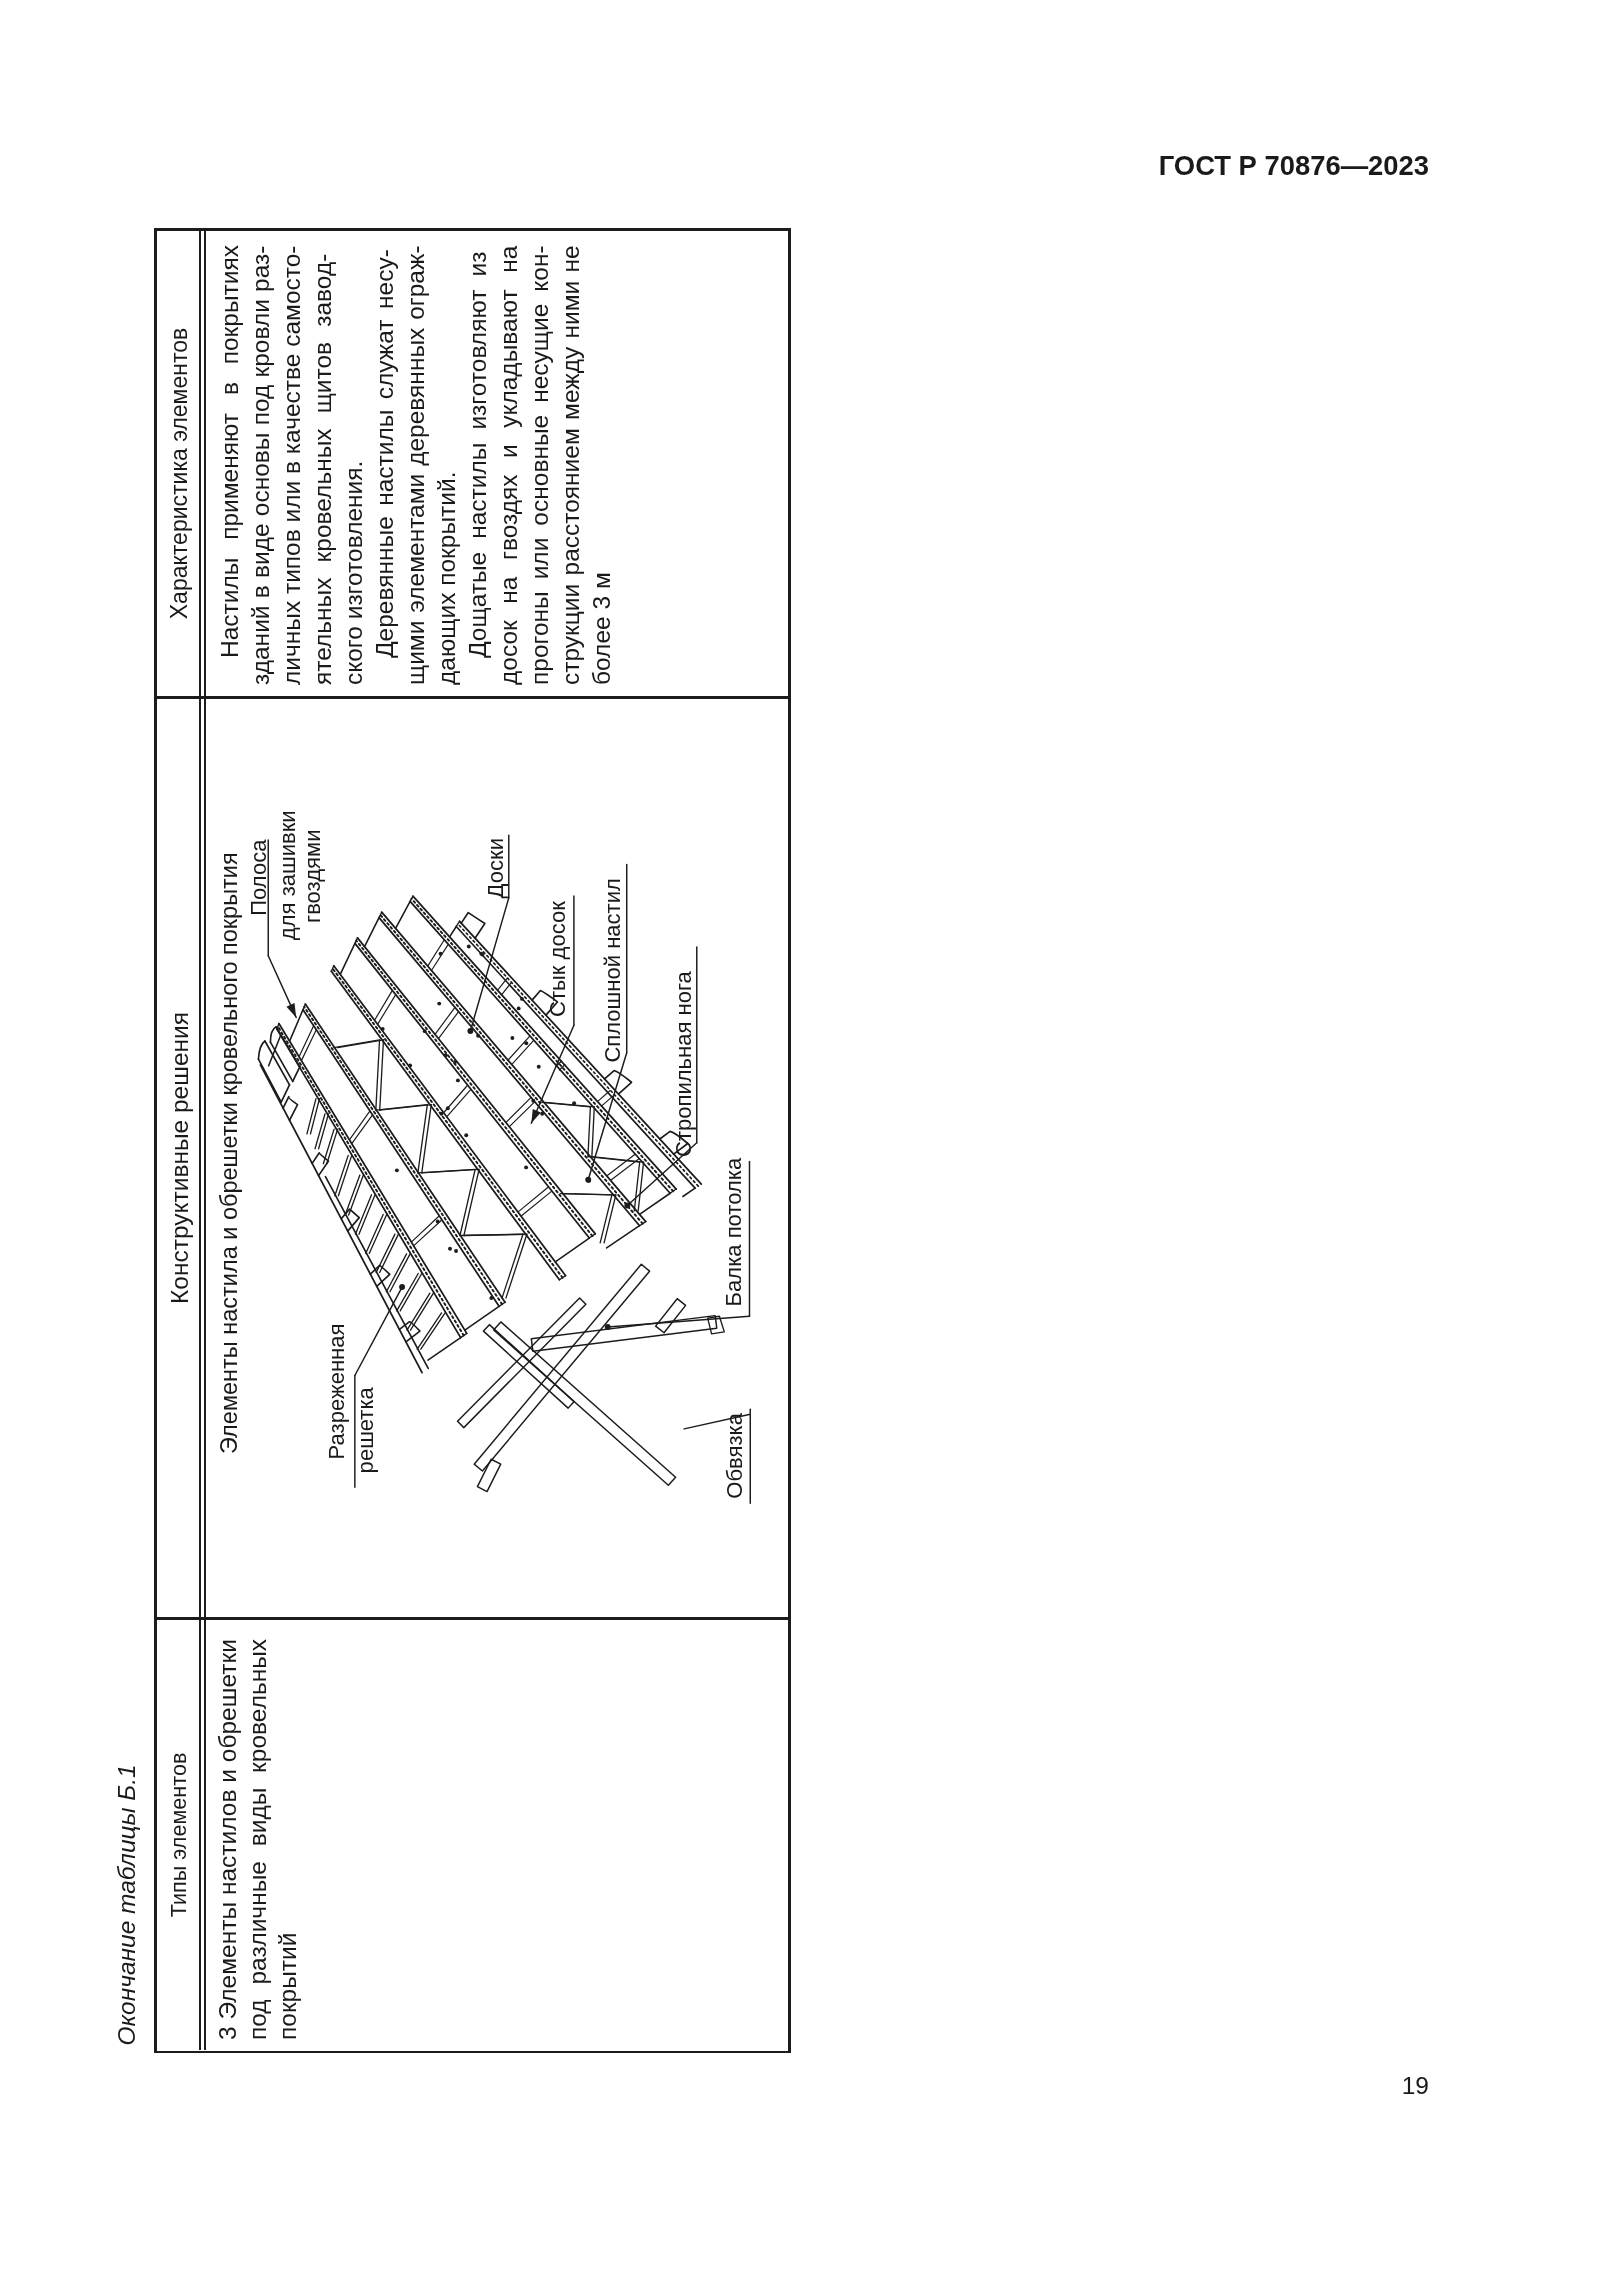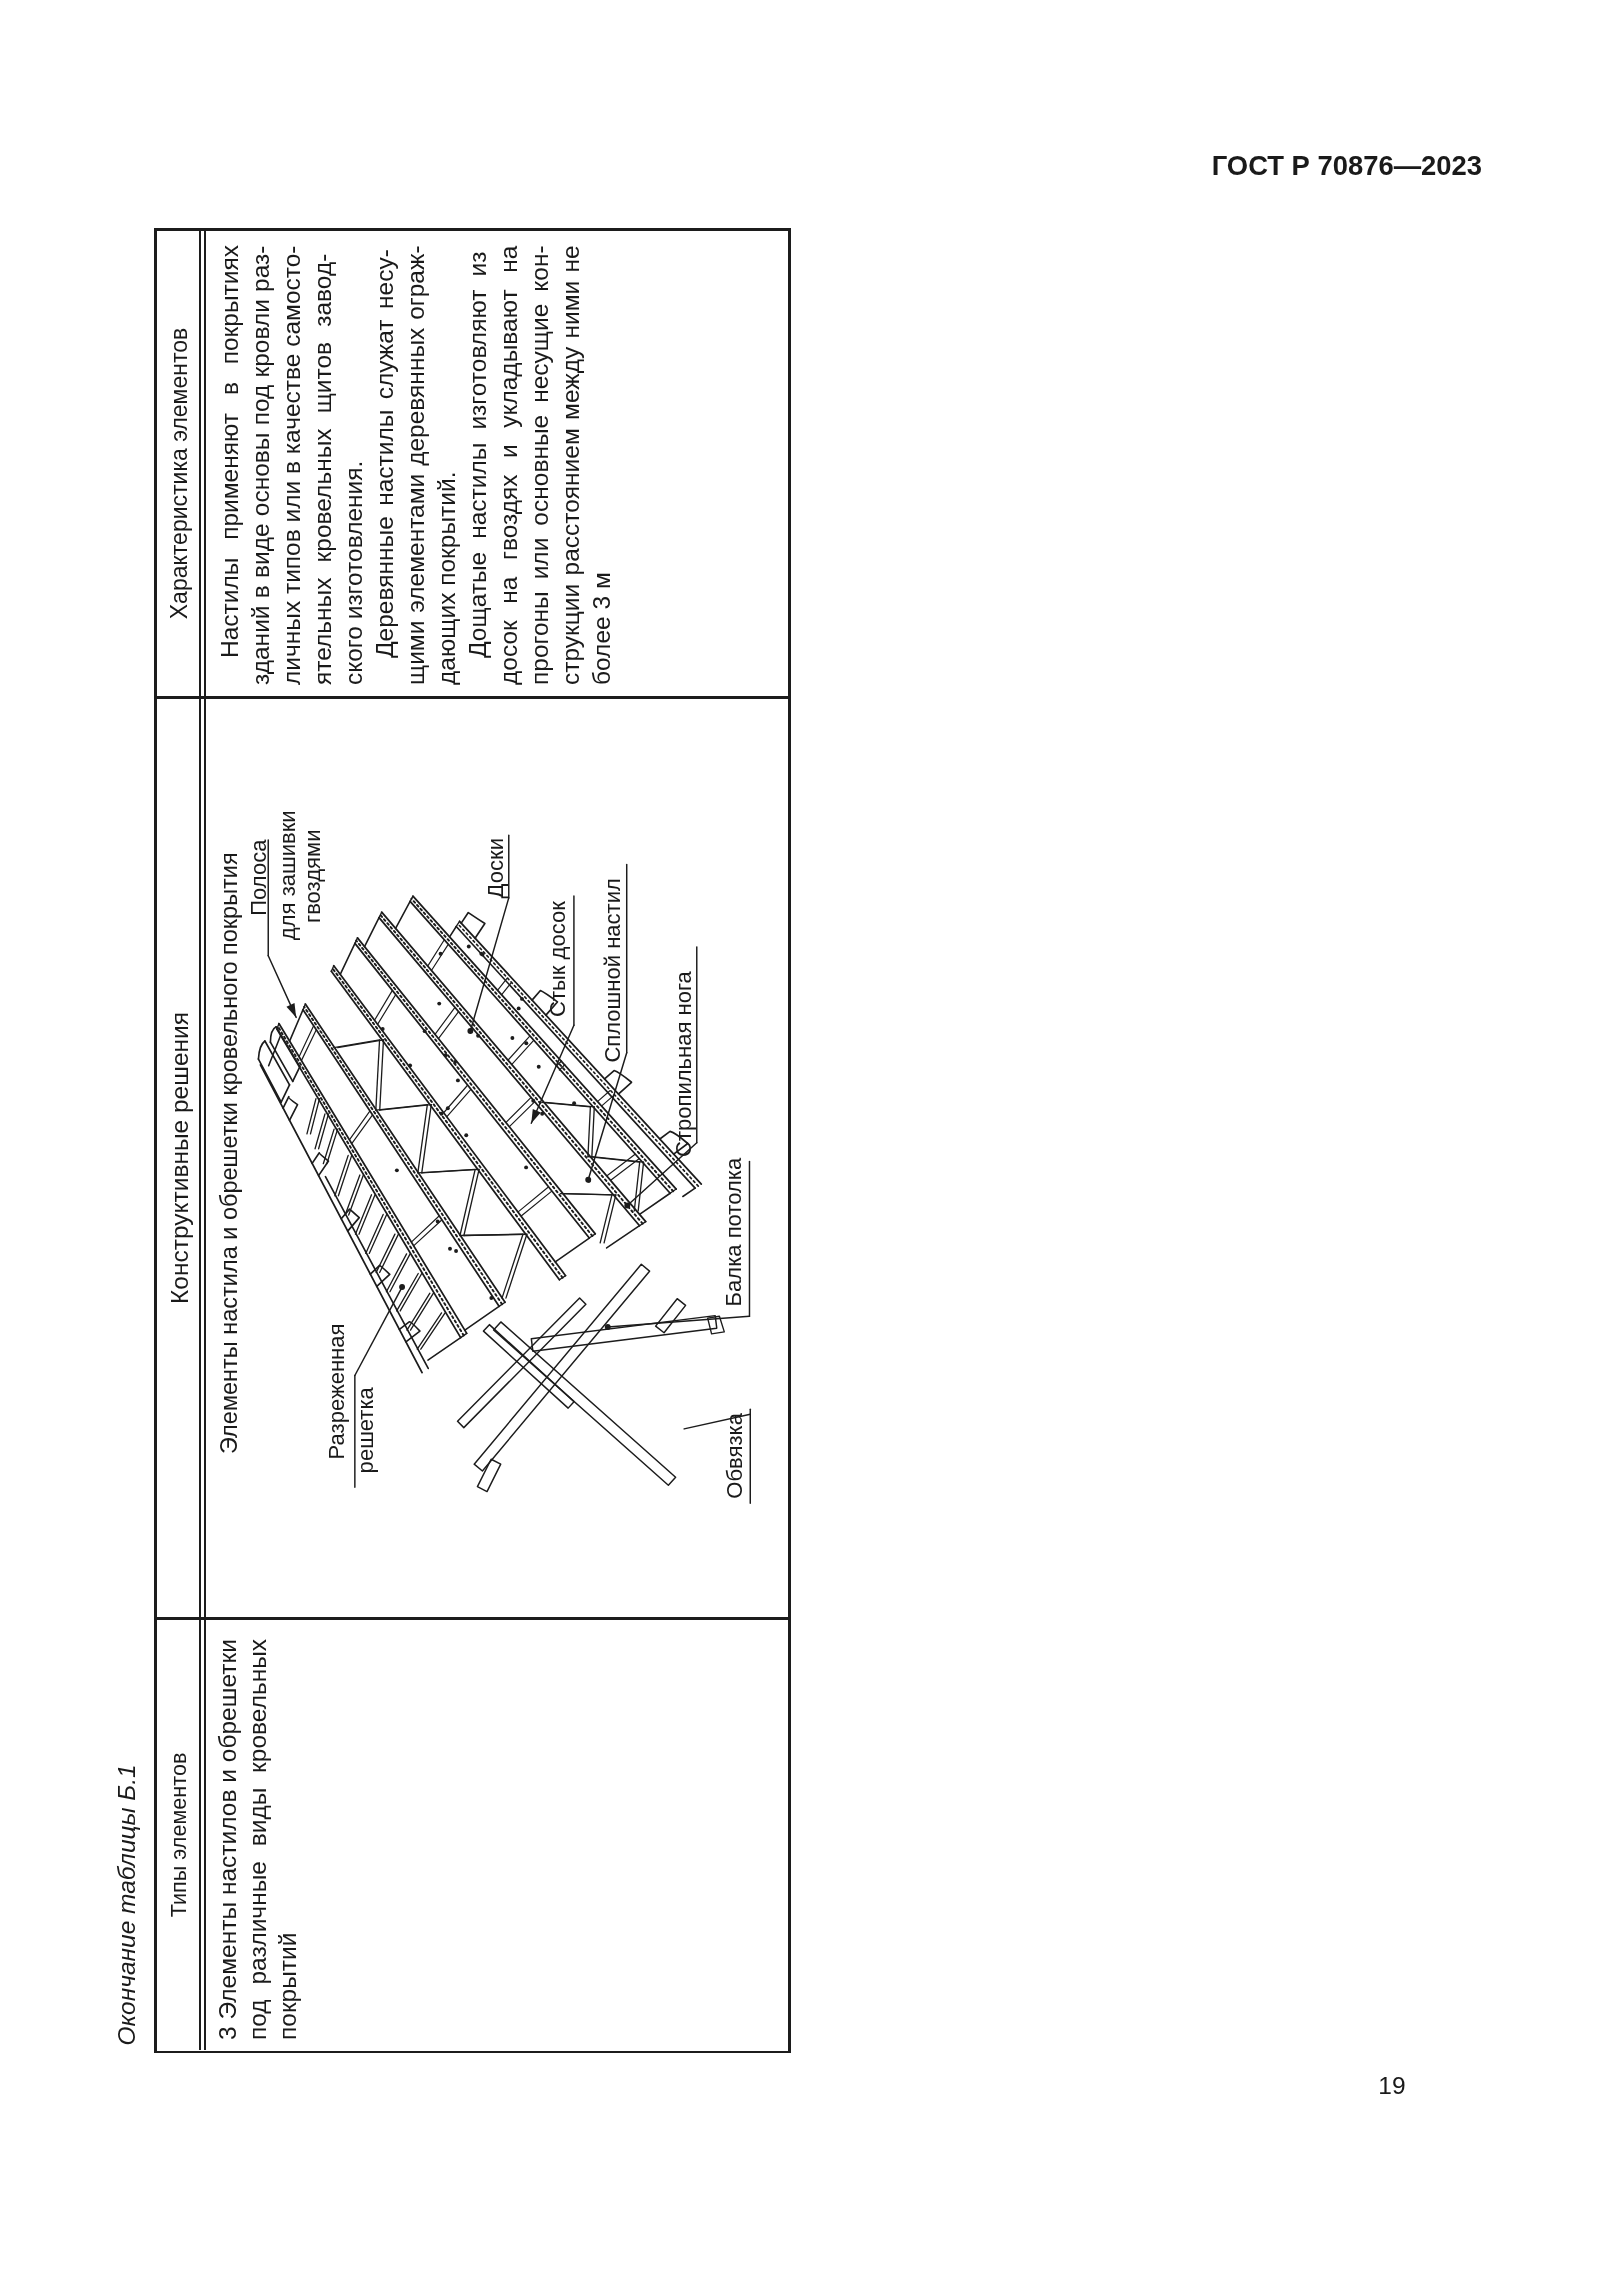--- a/index.html
+++ b/index.html
@@ -5,25 +5,25 @@
   #page {position:relative;width:1621px;height:2293px;background:#ffffff;overflow:hidden;
          font-family:"Liberation Sans",sans-serif;color:#1a1a1a;}
   .abs {position:absolute;}
   .bl {position:absolute;background:#1c1c1c;}
   #land {position:absolute;left:108px;top:213px;width:1859px;height:696px;
          transform-origin:0 0;transform:rotate(-90deg) translateX(-1859px);}
 </style></head>
 <body>
 <div id="page">
 
-  <div class="abs" style="left:1168px;top:151px;width:314px;font-size:27.4px;font-weight:bold;
+  <div class="abs" style="left:1115px;top:151px;width:314px;font-size:27.4px;font-weight:bold;
        line-height:30px;text-align:right;">ГОСТ Р 70876—2023</div>
 
   <div class="abs" style="left:1355px;top:2071px;width:74px;font-size:24.5px;line-height:29px;
-       text-align:center;">19</div>
+       text-align:right;">19</div>
 
   <div id="land">
 
     <div class="abs" style="left:26.5px;top:4.9px;font-size:24.5px;font-style:italic;line-height:28px;">Окончание таблицы Б.1</div>
 
     <div class="bl" style="left:18.6px;top:46px;width:1825px;height:2.9px;"></div>
 
     <div class="bl" style="left:18.6px;top:680px;width:1825px;height:2.9px;"></div>
 
     <div class="bl" style="left:18.6px;top:46px;width:2.9px;height:637px;"></div>

